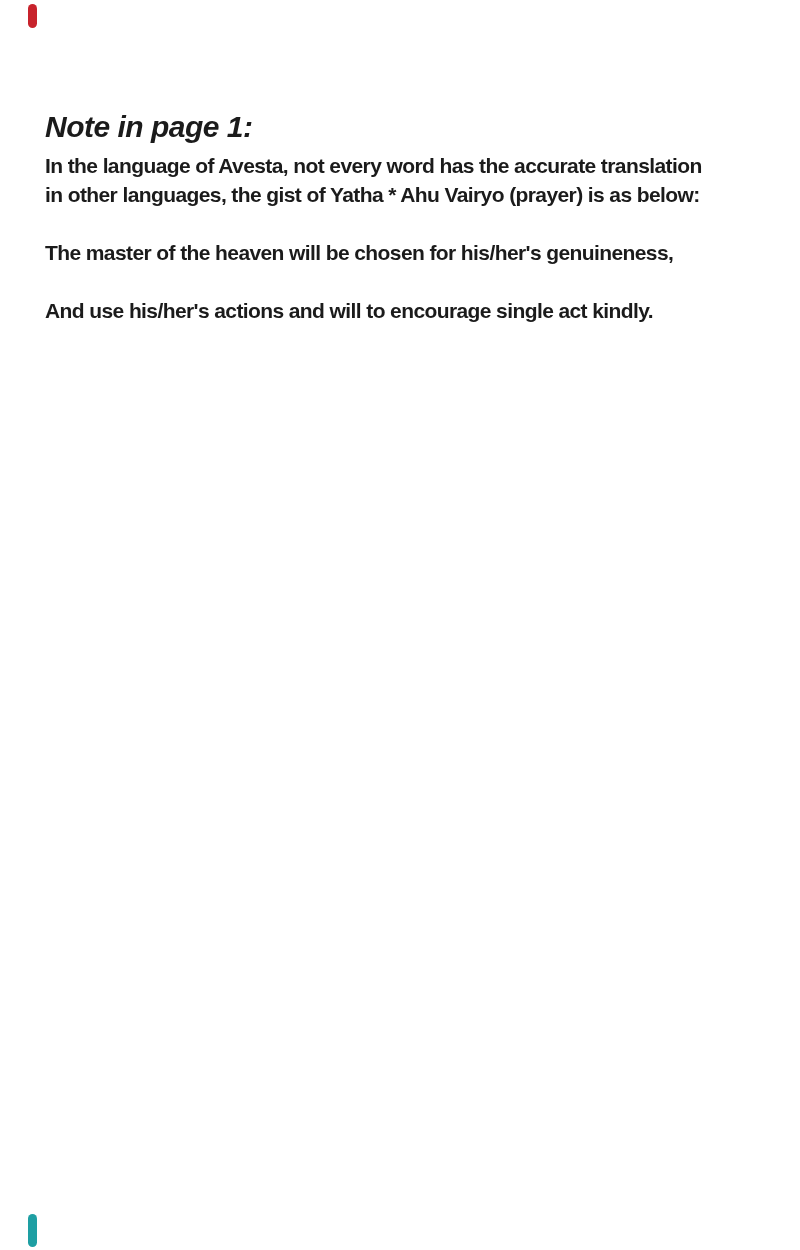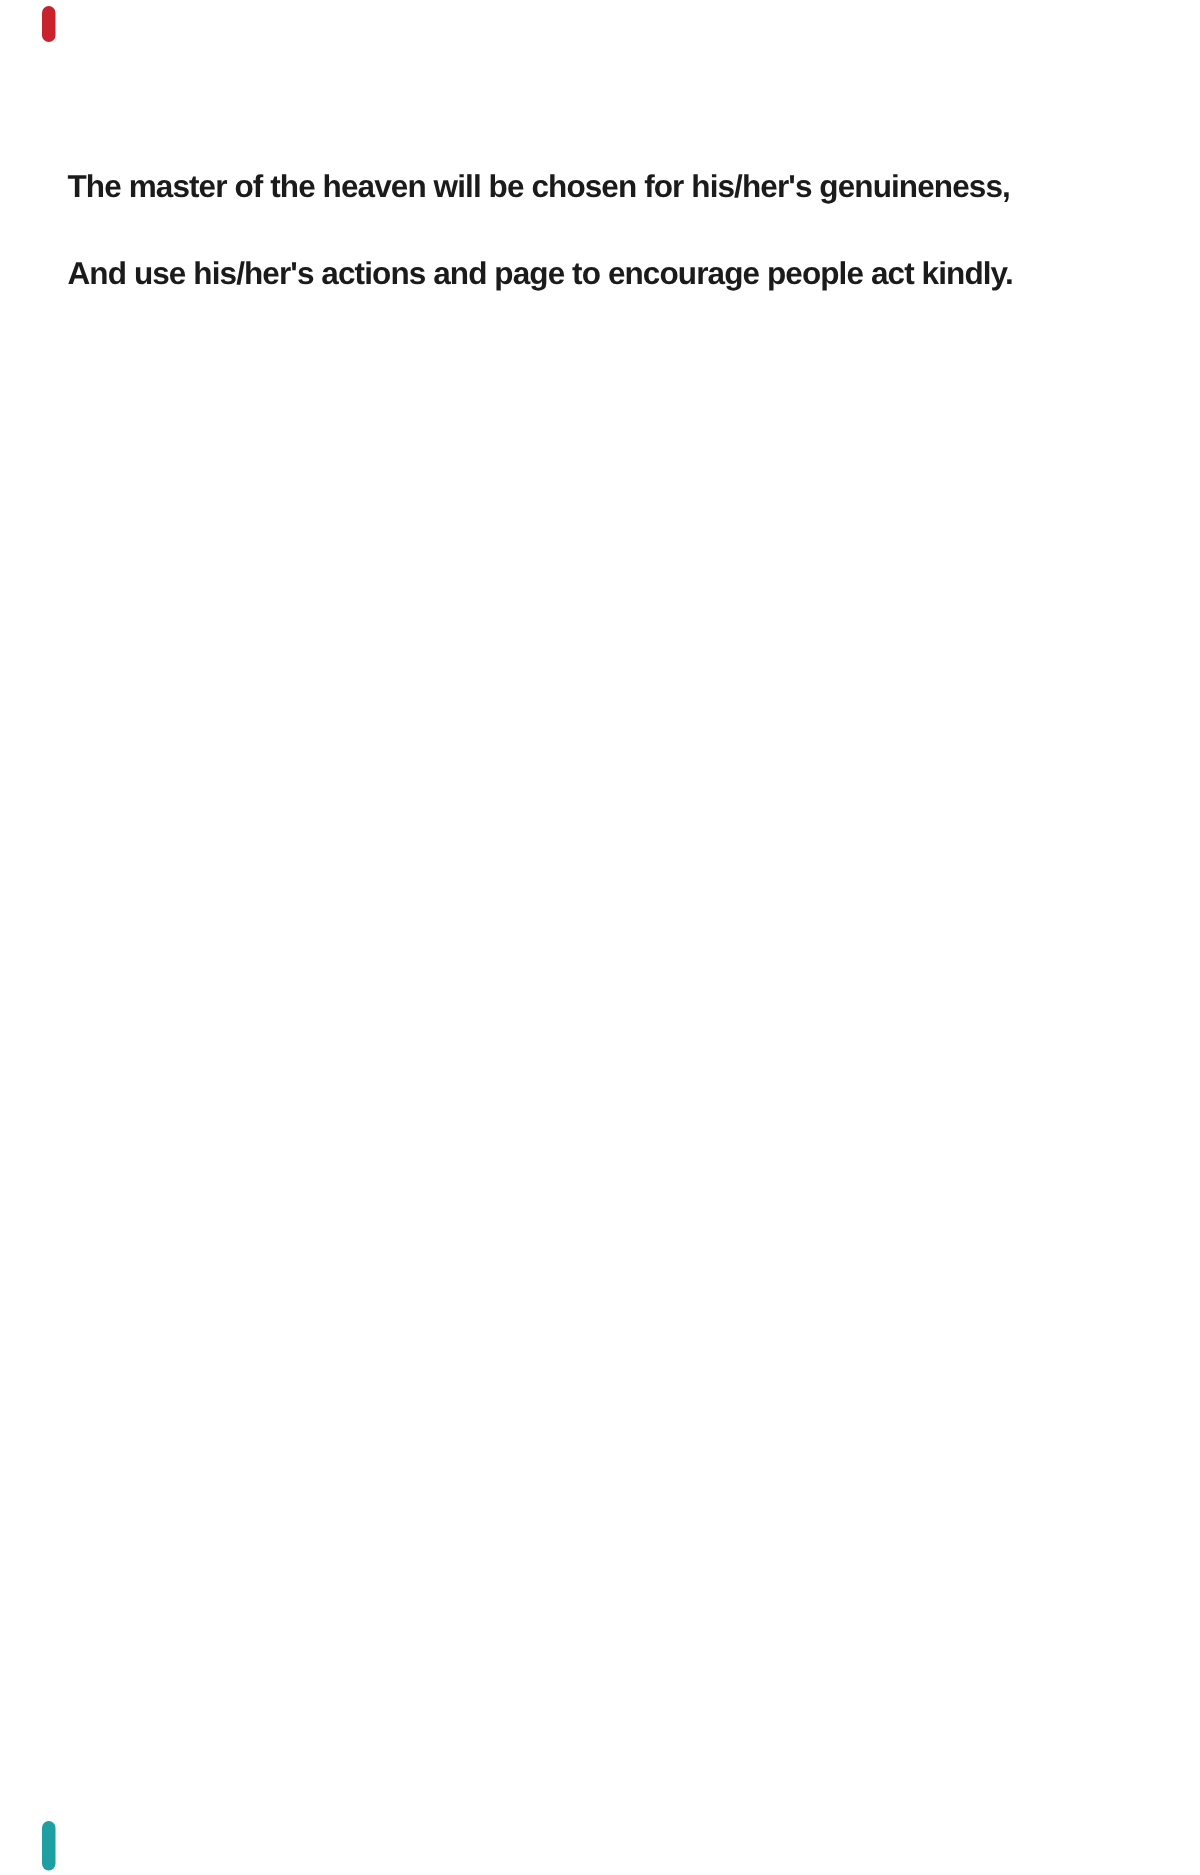--- a/index.html
+++ b/index.html
@@ -55,24 +55,27 @@
   }
 </style>
 </head>
 <body>
 
 <div class="page">
 
   <div class="edge-marker top" style="background: rgb(200, 35, 44);"></div>
 
   <div class="content">
+    <h1 class="heading">Note in page 1:</h1>
 
 
+    <p class="para">In the language of Avesta, not every word has the accurate translation
+in other languages, the gist of Yatha * Ahu Vairyo (prayer) is as below:</p>
 
     <p class="para">The master of the heaven will be chosen for his/her's genuineness,</p>
 
-    <p class="para">And use his/her's actions and page to encourage people act kindly.</p>
+    <p class="para">And use his/her's actions and will to encourage single act kindly.</p>
 
   </div>
 
   <div class="edge-marker bottom" style="background: rgb(30, 159, 163);"></div>
 
 </div>
 
 </body></html>

